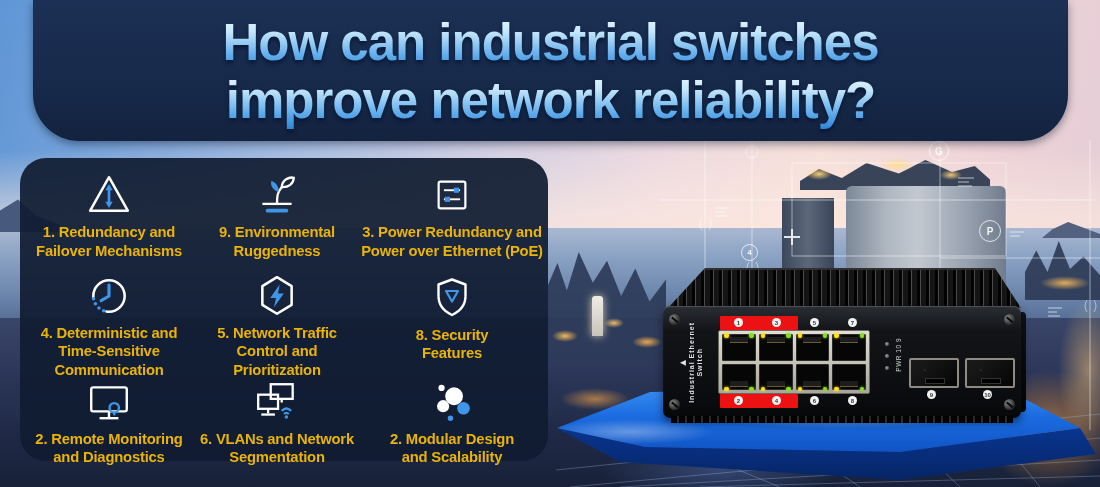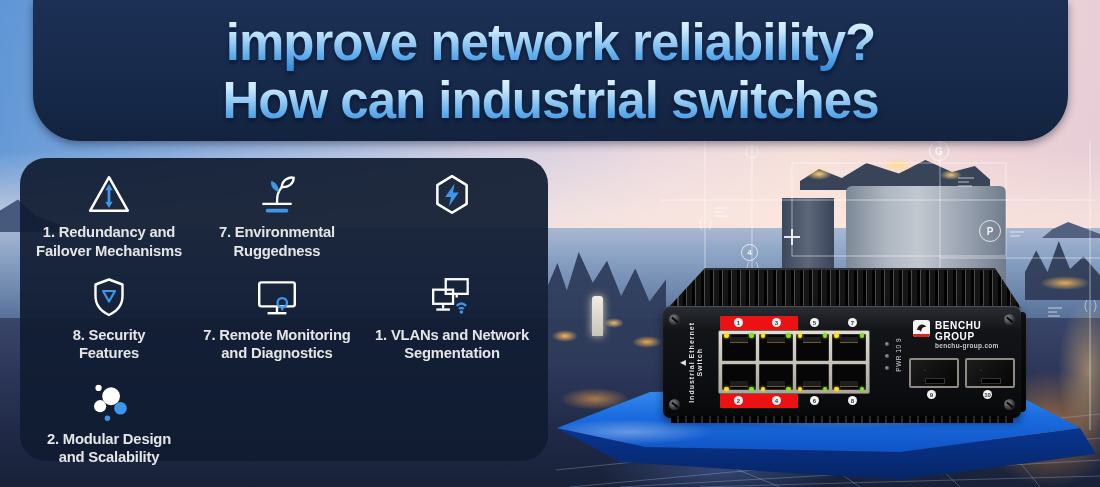--- a/index.html
+++ b/index.html
@@ -140,21 +140,21 @@
     filter:drop-shadow(0 3px 2px rgba(5,20,48,.85));}
 
   
   .panel{left:20px;top:158px;width:528px;height:303px;z-index:5;
     background:rgba(16,28,50,.93);border-radius:26px;
     display:grid;grid-template-columns:178px 158px 192px;grid-template-rows:102px 106px 95px;
     padding-top:0;box-sizing:border-box;}
   .cell{display:flex;flex-direction:column;align-items:center;justify-content:flex-start;
     padding-top:13px;box-sizing:border-box;}
   .cell .icon{height:48px;display:flex;align-items:center;justify-content:center;margin-bottom:5px;}
-  .caption{color:#e5e5e5;font-size:14.8px;font-weight:bold;text-align:center;
+  .caption{color:#eab308;font-size:14.8px;font-weight:bold;text-align:center;
     line-height:1.24;white-space:pre-line;letter-spacing:-.2px;}
 </style>
 </head>
 <body>
 
 <div class="stage">
 
   <div class="abs bg-sky"></div>
   <div class="abs bg-horizon-glow"></div>
   <div class="abs bg-sea"></div>
@@ -288,32 +288,20 @@
         </div>
       </div>
 
       <div class="abs ledcol">
         <span class="dot" style="top:0;"></span>
         <span class="dot" style="top:12px;"></span>
         <span class="dot" style="top:24px;"></span>
         <span class="pwr"><span class="vtext">PWR 10 9</span></span>
       </div>
 
-      <div class="abs brand">
-        <span class="logo">
-          <svg width="17" height="17" viewBox="0 0 17 17">
-            <path d="M4 10 C5 4,11 3,13 7 C10 6.5,8.6 8,8 12 C7 9.5,5 10.2,4 10 Z" fill="#1c1c1c"></path>
-          </svg>
-          <span class="logo-strip"></span>
-        </span>
-        <span>
-          <div class="brand-name">BENCHU GROUP</div>
-          <div class="brand-url">benchu-group.com</div>
-        </span>
-      </div>
 
       <div class="abs sfps">
         <div class="sfp s1"></div>
         <div class="sfp s2"></div>
         <span class="pnum sfpnum" style="left:18px;">9</span>
         <span class="pnum sfpnum" style="left:74px;">10</span>
       </div>
     </div>
     <div class="abs base-strip"></div>
   </div>
@@ -336,33 +324,64 @@
     <div class="cell">
       <span class="icon">
         <svg width="46" height="46" viewBox="0 0 44 44" fill="none">
           <path d="M22 30 C22 23 22.5 19 26.5 14.5" stroke="#fff" stroke-width="2.2"></path>
           <path d="M26.5 14.5 C27 7.5 33.5 4.5 38 5.5 C38 11 33 15 26.5 14.5 Z" stroke="#fff" stroke-width="2.2"></path>
           <path d="M23.5 19 C18.5 17.5 15.5 13 16.5 8.5 C21 9.5 24 14 23.5 19 Z" fill="#3f96e8"></path>
           <line x1="8" y1="30.5" x2="36" y2="30.5" stroke="#fff" stroke-width="2.2"></line>
           <line x1="13" y1="37" x2="31" y2="37" stroke="#3f96e8" stroke-width="3.6" stroke-linecap="round"></line>
         </svg>
         </span>
-      <div class="caption">7. Environmental
+      <div class="caption">9. Environmental
 Ruggedness</div>
     </div>
 
-
+    <div class="cell">
+      <span class="icon">
+        <svg width="42" height="42" viewBox="0 0 44 44" fill="none">
+          <rect x="8" y="8" width="28" height="28" rx="2" stroke="#fff" stroke-width="2.3"></rect>
+          <line x1="13.5" y1="17" x2="30.5" y2="17" stroke="#fff" stroke-width="2"></line>
+          <rect x="24" y="14.3" width="5.4" height="5.4" fill="#3f96e8"></rect>
+          <line x1="13.5" y1="26.5" x2="30.5" y2="26.5" stroke="#fff" stroke-width="2"></line>
+          <rect x="14.5" y="23.8" width="5.4" height="5.4" fill="#3f96e8"></rect>
+        </svg>
+        </span>
+      <div class="caption">3. Power Redundancy and
+Power over Ethernet (PoE)</div>
+    </div>
+
+    <div class="cell">
+      <span class="icon">
+        <svg width="46" height="46" viewBox="0 0 44 44" fill="none">
+          <circle cx="22" cy="22" r="15" stroke="#fff" stroke-width="2.4" stroke-dasharray="26 18 200" stroke-linecap="round"></circle>
+          <circle cx="16.9" cy="36.1" r="1.7" fill="#3f96e8"></circle>
+          <circle cx="12.4" cy="33.5" r="1.7" fill="#3f96e8"></circle>
+          <circle cx="9" cy="29.5" r="1.7" fill="#3f96e8"></circle>
+          <circle cx="7.2" cy="24.6" r="1.7" fill="#3f96e8"></circle>
+          <path d="M22 22 V11.5 M22 22 L14.5 26.5" stroke="#3f96e8" stroke-width="3" stroke-linecap="round"></path>
+        </svg>
+        </span>
+      <div class="caption">4. Deterministic and
+Time-Sensitive
+Communication</div>
+    </div>
 
     <div class="cell">
       <span class="icon">
         <svg width="46" height="46" viewBox="0 0 44 44" fill="none">
           <path d="M22 4 L36 12.5 V30.5 L22 39 L8 30.5 V12.5 Z" stroke="#fff" stroke-width="2.4" stroke-linejoin="round"></path>
           <path d="M24.5 11 L15.5 24 H21 L19 33 L28.5 19.5 H23 Z" fill="#3f96e8"></path>
         </svg>
         </span>
+      <div class="caption">5. Network Traffic
+Control and
+Prioritization</div>
     </div>
 
     <div class="cell">
       <span class="icon">
         <svg width="44" height="44" viewBox="0 0 44 44" fill="none">
           <path d="M22 4.5 L35.5 9.5 V21 C35.5 30 29.5 36.5 22 40 C14.5 36.5 8.5 30 8.5 21 V9.5 Z" stroke="#fff" stroke-width="2.4" stroke-linejoin="round"></path>
           <path d="M16 16 H28 L22 26.5 Z" stroke="#3f96e8" stroke-width="2.2" stroke-linejoin="round"></path>
         </svg>
         </span>
       <div class="caption">8. Security
@@ -372,54 +391,54 @@
     <div class="cell">
       <span class="icon">
         <svg width="46" height="46" viewBox="0 0 44 44" fill="none">
           <rect x="5" y="8" width="34" height="23" rx="2" stroke="#fff" stroke-width="2.3"></rect>
           <line x1="22" y1="31" x2="22" y2="36.5" stroke="#fff" stroke-width="2.3"></line>
           <line x1="13" y1="37.5" x2="31" y2="37.5" stroke="#fff" stroke-width="2.3"></line>
           <circle cx="27" cy="27.5" r="4.5" stroke="#3f96e8" stroke-width="2.2"></circle>
           <line x1="27" y1="32" x2="27" y2="34.8" stroke="#3f96e8" stroke-width="2.2"></line>
         </svg>
         </span>
-      <div class="caption">7. Remote Monitoring
+      <div class="caption">2. Remote Monitoring
 and Diagnostics</div>
     </div>
 
     <div class="cell">
       <span class="icon">
         <svg width="46" height="46" viewBox="0 0 44 44" fill="none">
           <rect x="16" y="5" width="21" height="14" stroke="#fff" stroke-width="2.2"></rect>
           <line x1="26.5" y1="19" x2="26.5" y2="22.5" stroke="#fff" stroke-width="2.2"></line>
           <rect x="4" y="15" width="19" height="13.5" stroke="#fff" stroke-width="2.2"></rect>
           <line x1="13.5" y1="28.5" x2="13.5" y2="33" stroke="#fff" stroke-width="2.2"></line>
           <line x1="7" y1="34" x2="20" y2="34" stroke="#fff" stroke-width="2.2"></line>
           <path d="M26.5 30.5 Q31 26 35.5 30.5" stroke="#3f96e8" stroke-width="2.2"></path>
           <path d="M28.7 33.5 Q31 31.3 33.3 33.5" stroke="#3f96e8" stroke-width="2.2"></path>
           <circle cx="31" cy="36.3" r="1.7" fill="#3f96e8"></circle>
         </svg>
         </span>
-      <div class="caption">1. VLANs and Network
+      <div class="caption">6. VLANs and Network
 Segmentation</div>
     </div>
 
     <div class="cell">
       <span class="icon">
         <svg width="46" height="46" viewBox="0 0 44 44" fill="none">
           <circle cx="12" cy="8.5" r="3" fill="#fff"></circle>
           <circle cx="24" cy="16.5" r="8.5" fill="#fff"></circle>
           <circle cx="13.5" cy="26" r="5.8" fill="#fff"></circle>
           <circle cx="33" cy="28" r="6" fill="#3f96e8"></circle>
           <circle cx="20.5" cy="37.5" r="2.6" fill="#3f96e8"></circle>
         </svg>
         </span>
       <div class="caption">2. Modular Design
 and Scalability</div>
     </div>
   </div>
 
   <div class="abs banner">
+    <div class="title-line">How can industrial switches</div>
     <div class="title-line">improve network reliability?</div>
-    <div class="title-line">How can industrial switches</div>
   </div>
 
 </div>
 
 </body></html>

